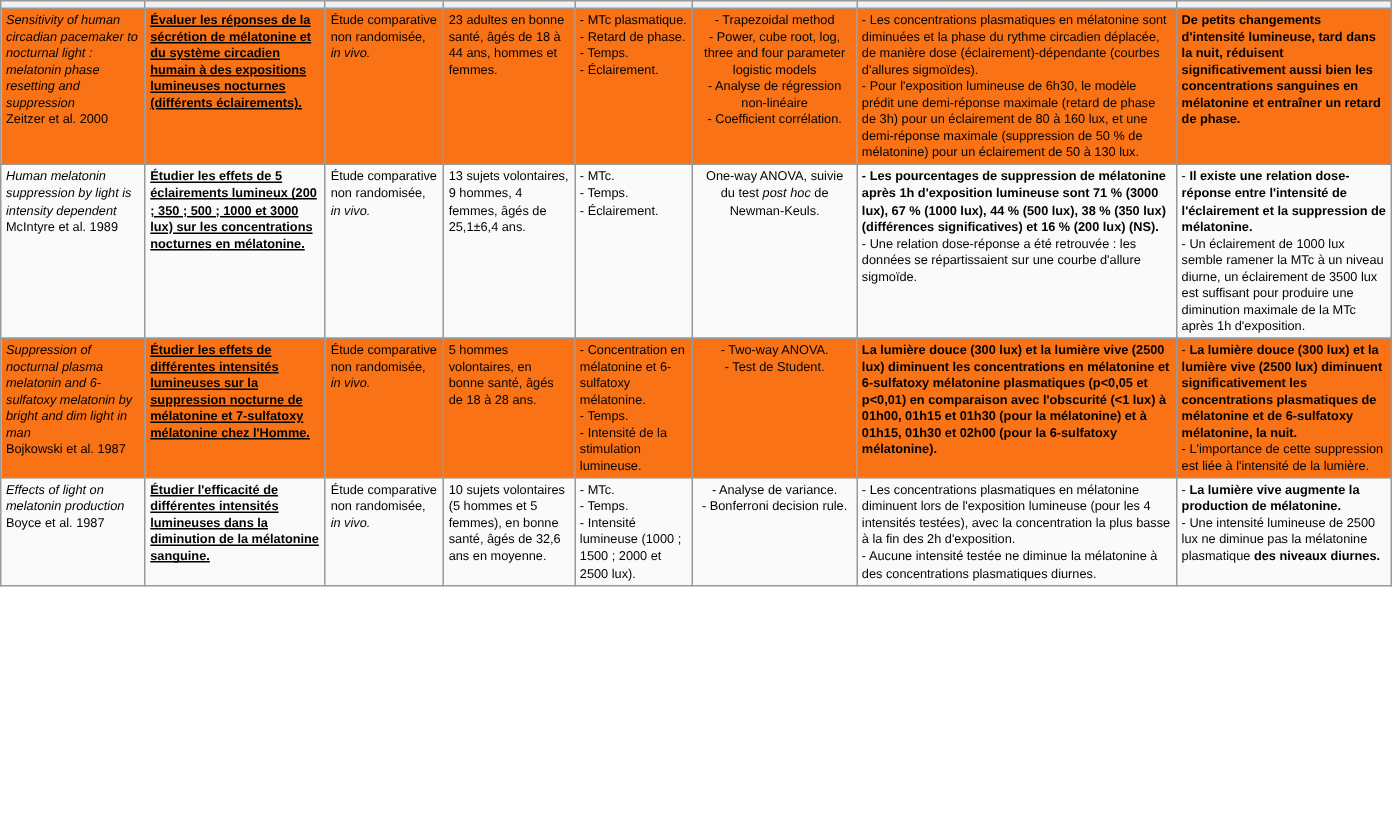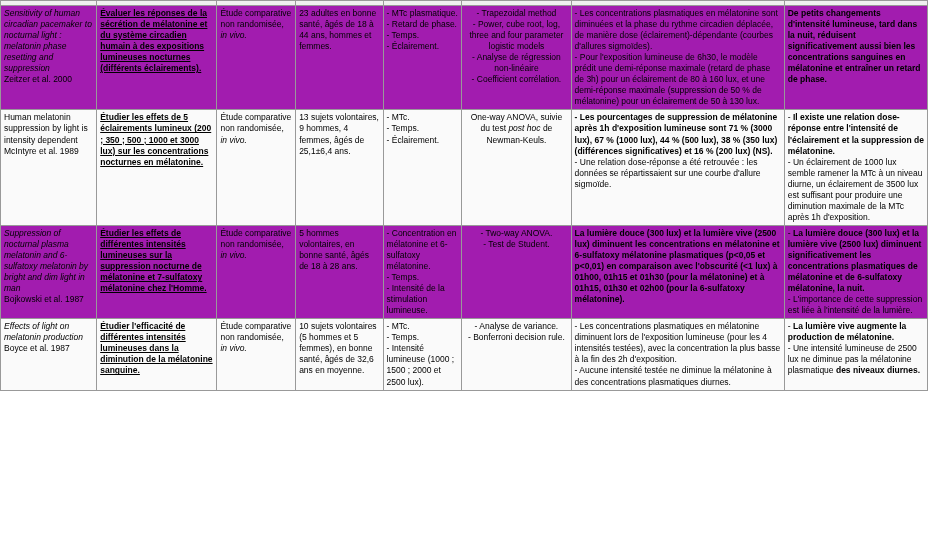--- a/index.html
+++ b/index.html
@@ -34,21 +34,21 @@
     td .italic { font-style: italic; }
     .col-titre { width: 88px; }
     .col-objectif { width: 110px; text-decoration: underline; }
     .col-type { width: 72px; }
     .col-carac { width: 80px; }
     .col-facteurs { width: 72px; }
     .col-analyse { width: 100px; text-align: center; }
     .col-resultats { width: 195px; }
     .col-conclusion { width: 131px; }
     tr:nth-child(even) td { background: #fafafa; }
-    tr td { background: #a21caf; }
+    tr td { background: #f97316; }
   </style>
 </head>
 <body>
 
 <table>
   <thead>
     <tr>
       <th class="col-titre"></th>
       <th class="col-objectif"></th>
       <th class="col-type"></th>
@@ -64,21 +64,21 @@
         <td class="col-titre"><span style="font-style:italic;">Sensitivity of human circadian pacemaker to nocturnal light : melatonin phase resetting and suppression</span><br>Zeitzer et al. 2000</td>
         <td class="col-objectif"><span class="bold">Évaluer les réponses de la sécrétion de mélatonine et du système circadien humain à des expositions lumineuses nocturnes (différents éclairements).</span></td>
         <td class="col-type">Étude comparative non randomisée, <span class="italic">in vivo.</span></td>
         <td class="col-carac">23 adultes en bonne santé, âgés de 18 à 44 ans, hommes et femmes.</td>
         <td class="col-facteurs">- MTc plasmatique.<br>- Retard de phase.<br>- Temps.<br>- Éclairement.</td>
         <td class="col-analyse">- Trapezoidal method<br>- Power, cube root, log, three and four parameter logistic models<br>- Analyse de régression non-linéaire<br>- Coefficient corrélation.</td>
         <td class="col-resultats">- Les concentrations plasmatiques en mélatonine sont diminuées et la phase du rythme circadien déplacée, de manière dose (éclairement)-dépendante (courbes d'allures sigmoïdes).<br>- Pour l'exposition lumineuse de 6h30, le modèle prédit une demi-réponse maximale (retard de phase de 3h) pour un éclairement de 80 à 160 lux, et une demi-réponse maximale (suppression de 50 % de mélatonine) pour un éclairement de 50 à 130 lux.</td>
         <td class="col-conclusion"><span class="bold">De petits changements d'intensité lumineuse, tard dans la nuit, réduisent significativement aussi bien les concentrations sanguines en mélatonine et entraîner un retard de phase.</span></td>
       </tr>
       <tr>
-        <td class="col-titre"><span style="">Human melatonin suppression by light is intensity dependent</span><br>McIntyre et al. 1989</td>
+        <td class="col-titre"><span style="font-style:italic;">Human melatonin suppression by light is intensity dependent</span><br>McIntyre et al. 1989</td>
         <td class="col-objectif"><span class="bold">Étudier les effets de 5 éclairements lumineux (200 ; 350 ; 500 ; 1000 et 3000 lux) sur les concentrations nocturnes en mélatonine.</span></td>
         <td class="col-type">Étude comparative non randomisée, <span class="italic">in vivo.</span></td>
         <td class="col-carac">13 sujets volontaires, 9 hommes, 4 femmes, âgés de 25,1±6,4 ans.</td>
         <td class="col-facteurs">- MTc.<br>- Temps.<br>- Éclairement.</td>
         <td class="col-analyse">One-way ANOVA, suivie du test <span class="italic">post hoc</span> de Newman-Keuls.</td>
         <td class="col-resultats"><span class="bold">- Les pourcentages de suppression de mélatonine après 1h d'exposition lumineuse sont 71 % (3000 lux), 67 % (1000 lux), 44 % (500 lux), 38 % (350 lux) (différences significatives) et 16 % (200 lux) (NS).</span><br>- Une relation dose-réponse a été retrouvée : les données se répartissaient sur une courbe d'allure sigmoïde.</td>
         <td class="col-conclusion">- <span class="bold">Il existe une relation dose-réponse entre l'intensité de l'éclairement et la suppression de mélatonine.</span><br>- Un éclairement de 1000 lux semble ramener la MTc à un niveau diurne, un éclairement de 3500 lux est suffisant pour produire une diminution maximale de la MTc après 1h d'exposition.</td>
       </tr>
       <tr>
         <td class="col-titre"><span style="font-style:italic;">Suppression of nocturnal plasma melatonin and 6-sulfatoxy melatonin by bright and dim light in man</span><br>Bojkowski et al. 1987</td>

